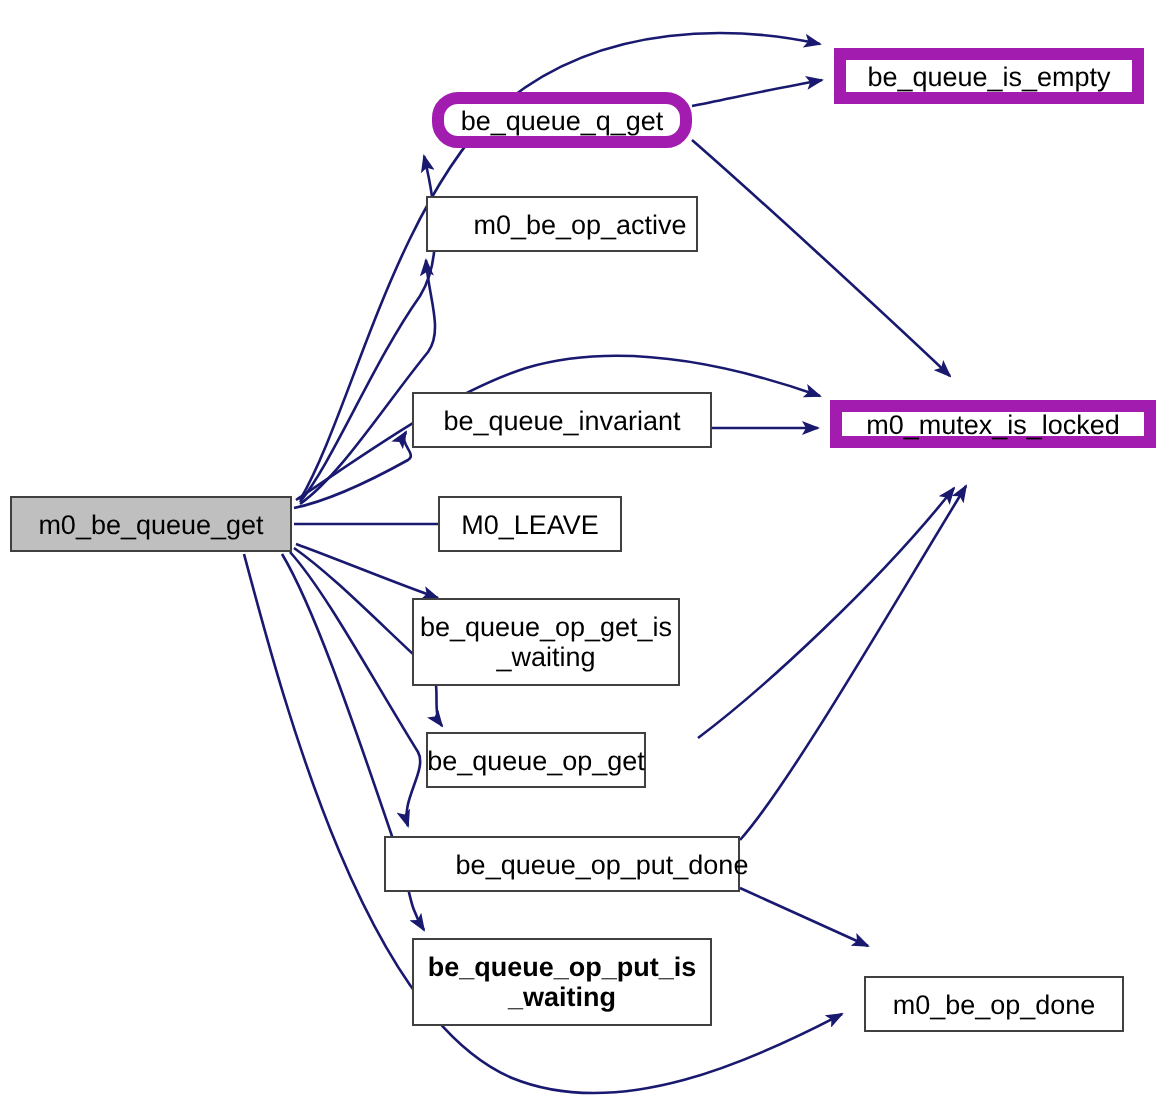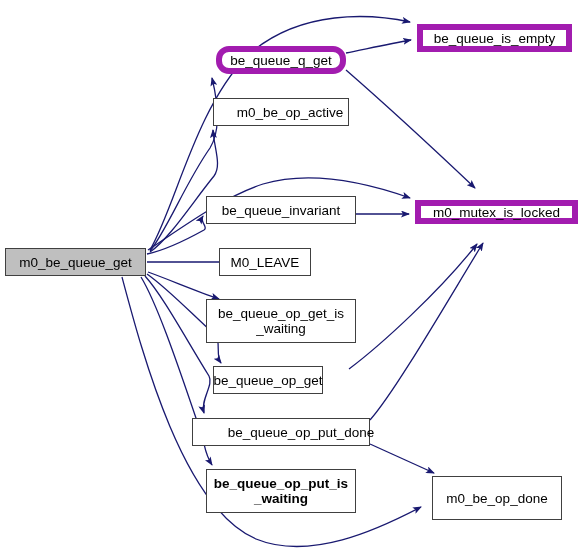--- a/index.html
+++ b/index.html
@@ -78,21 +78,21 @@
       </g>
   </svg>
   <div id="node-group">
       <div class="node current" style="left: 5px; top: 248px; width: 141px; height: 28px;">m0_be_queue_get</div>
       <div class="node red" style="left: 216px; top: 46px; width: 130px; height: 28px; border-radius: 13px;">be_queue_q_get</div>
       <div class="node red" style="left: 417px; top: 24px; width: 155px; height: 28px;">be_queue_is_empty</div>
       <div class="node" style="left: 213px; top: 98px; width: 136px; height: 28px; padding-left: 18px;">m0_be_op_active</div>
       <div class="node red" style="left: 415px; top: 200px; width: 163px; height: 24px;">m0_mutex_is_locked</div>
       <div class="node" style="left: 206px; top: 196px; width: 150px; height: 28px;">be_queue_invariant</div>
       <div class="node" style="left: 219px; top: 248px; width: 92px; height: 28px;">M0_LEAVE</div>
-      <div class="node" style="left: 206px; top: 299px; width: 150px; height: 44px;">be_queue_op_get_is
+      <div class="node" style="left: 206px; top: 299px; width: 134px; height: 44px;">be_queue_op_get_is
 _waiting</div>
       <div class="node" style="left: 213px; top: 366px; width: 110px; height: 28px;">be_queue_op_get</div>
       <div class="node" style="left: 192px; top: 418px; width: 178px; height: 28px; padding-left: 40px;">be_queue_op_put_done</div>
       <div class="node" style="left: 206px; top: 469px; width: 150px; height: 44px; font-weight: bold;">be_queue_op_put_is
 _waiting</div>
-      <div class="node" style="left: 432px; top: 476px; width: 130px; height: 44px;">m0_be_op_done</div>
+      <div class="node" style="left: 432px; top: 488px; width: 130px; height: 28px;">m0_be_op_done</div>
     </div>
 </div>
 
 </body></html>

